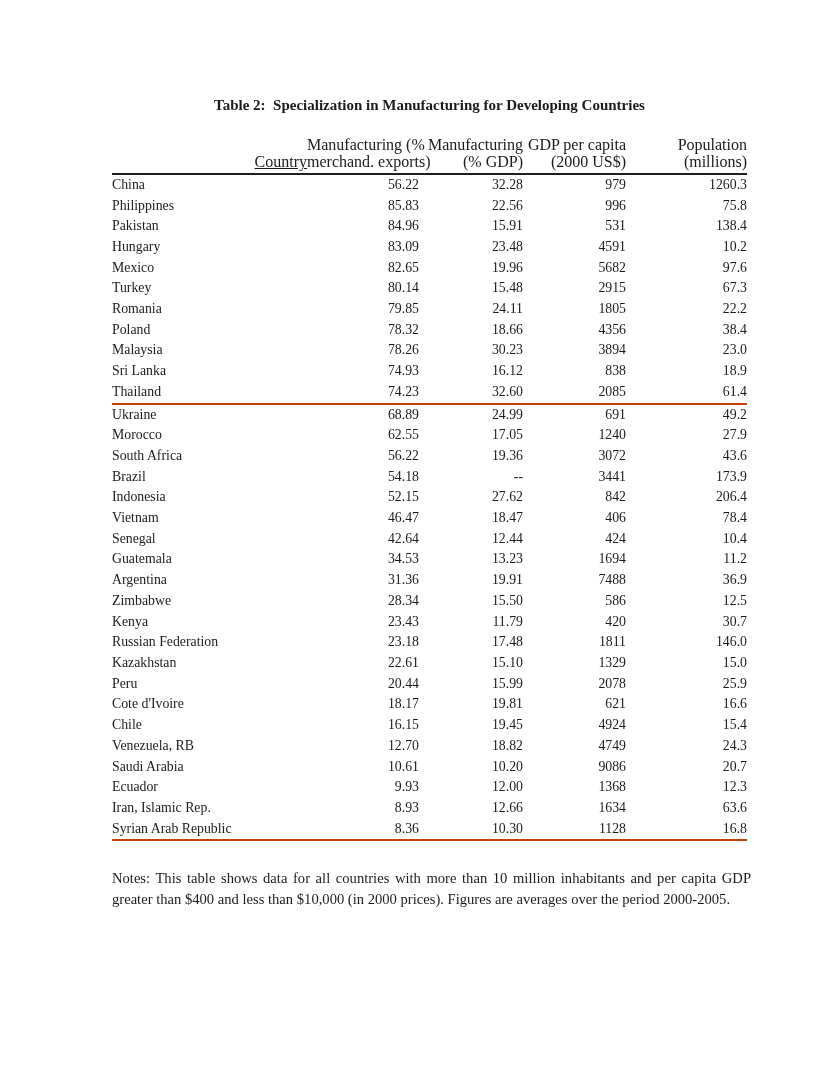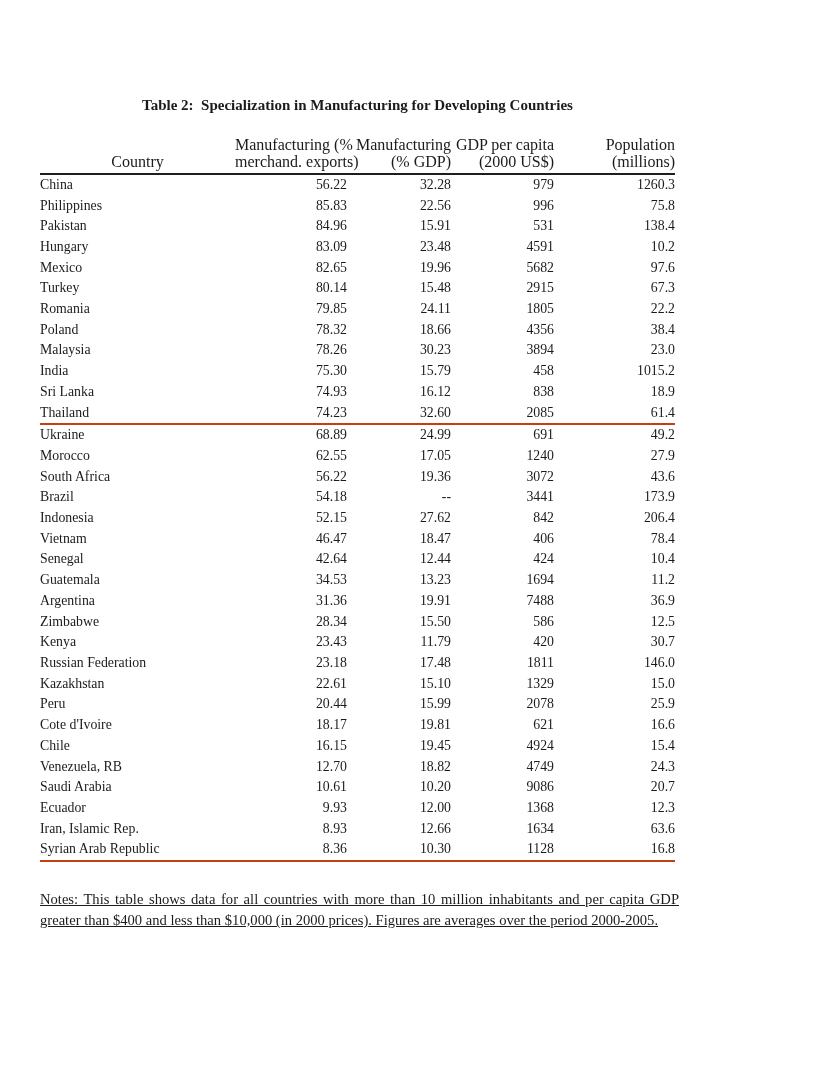--- a/index.html
+++ b/index.html
@@ -3,21 +3,21 @@
 <meta charset="utf-8">
 <style>
   html, body { margin: 0; padding: 0; }
   body {
     width: 834px; height: 1080px;
     background: #ffffff;
     color: #1b1b1b;
     font-family: "Liberation Serif", serif;
     overflow: hidden;
   }
-  .page { padding: 96px 0 0 40px; width: 640px; }
+  .page { padding: 96px 0 0 112px; width: 640px; }
   .doc-title {
     font-size: 15px; font-weight: bold;
     text-align: center; line-height: 19px;
     margin: 0 0 21px 0; width: 635px;
     white-space: pre-wrap;
   }
   table.data-table {
     border-collapse: collapse;
     table-layout: fixed;
     width: 635px;
@@ -28,37 +28,36 @@
   col.c4 { width: 103px; }
   col.c5 { width: 121px; }
   th {
     font-weight: normal;
     vertical-align: bottom;
     font-size: 16px; line-height: 17.4px;
     padding: 0 0 2px 0;
     border-bottom: 2px solid #1e1e1e;
     white-space: nowrap;
   }
-  th.col-country { text-align: center; }
+  th.col-country { text-align: right; text-decoration: underline; }
   th.num, td.num { text-align: right; }
   td {
     font-size: 13.8px;
     line-height: 20.7px;
     padding: 0;
     white-space: nowrap;
     overflow: hidden;
   }
   tbody.group tr:last-child td { border-bottom: 2px solid #c2410c; }
   .notes {
     width: 639px;
     margin-top: 27px;
     font-size: 14.6px;
     line-height: 21px;
     text-align: justify;
-    text-decoration: underline;
   }
 </style>
 </head>
 <body>
 
 <div class="page">
 
   <div class="doc-title">Table 2:  Specialization in Manufacturing for Developing Countries</div>
 
   <table class="data-table">
@@ -150,27 +149,20 @@
           <td class="num">38.4</td>
         </tr>
         <tr>
           <td>Malaysia</td>
           <td class="num">78.26</td>
           <td class="num">30.23</td>
           <td class="num">3894</td>
           <td class="num">23.0</td>
         </tr>
         <tr>
-          <td>India</td>
-          <td class="num">75.30</td>
-          <td class="num">15.79</td>
-          <td class="num">458</td>
-          <td class="num">1015.2</td>
-        </tr>
-        <tr>
           <td>Sri Lanka</td>
           <td class="num">74.93</td>
           <td class="num">16.12</td>
           <td class="num">838</td>
           <td class="num">18.9</td>
         </tr>
         <tr>
           <td>Thailand</td>
           <td class="num">74.23</td>
           <td class="num">32.60</td>

